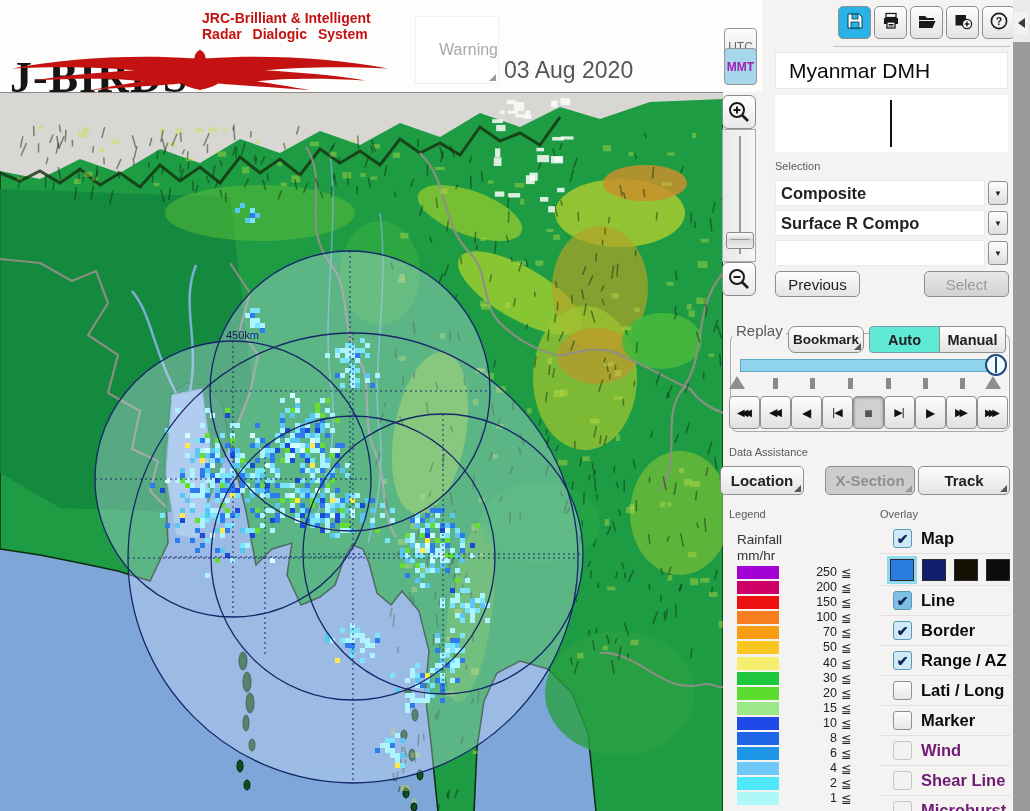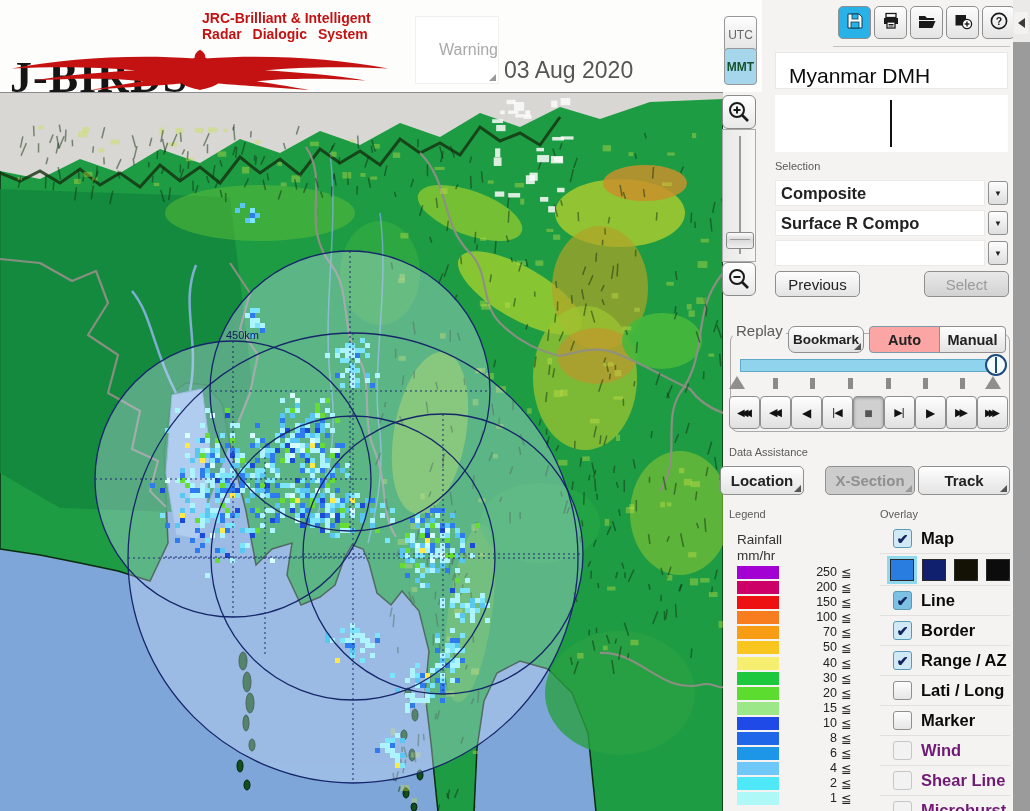--- a/index.html
+++ b/index.html
@@ -18,29 +18,29 @@
       border:1px solid #f0f0f0;color:#a9a9a9;font-size:16px;display:flex;align-items:center;
       justify-content:flex-end;}
   .corner{position:absolute;right:2px;bottom:2px;width:0;height:0;
       border-bottom:7px solid #555;border-left:7px solid transparent;}
   .corner.lite{border-bottom-color:#999;}
   .time{position:absolute;left:504px;top:6px;font-size:39px;font-weight:bold;color:#474747;letter-spacing:1px;}
   .date{position:absolute;left:504px;top:57px;font-size:23px;color:#555;}
   .tz-btn{position:absolute;left:724px;width:33px;height:37px;border:1px solid #979797;border-radius:4px;
       background:linear-gradient(#fdfdfd,#e2e2e2);color:#666;font-size:12px;display:flex;
       align-items:center;justify-content:center;box-sizing:border-box;}
-  .tz-btn.active{background:#a6d6ec;color:#14532d;font-weight:bold;}
+  .tz-btn.active{background:#a6d6ec;color:#a21caf;font-weight:bold;}
   .toolbar{position:absolute;left:838px;top:6px;display:flex;gap:3px;}
   .tb-btn{width:33px;height:33px;border:1px solid #8f8f8f;border-radius:5px;box-sizing:border-box;
       background:linear-gradient(#fdfdfd,#e4e4e4);display:flex;align-items:center;justify-content:center;}
   .tb-btn.active{background:#29b2e8;}
   .toolbar-line{position:absolute;left:833px;top:46px;width:177px;height:1px;background:#c2c2c2;}
   .title-box{position:absolute;left:775px;top:52px;width:233px;height:37px;background:#fff;
       border:1px solid #e8e8e6;box-sizing:border-box;font-size:21px;color:#0c0c0c;
-      display:flex;align-items:flex-end;padding-left:13px;}
+      display:flex;align-items:center;padding-left:13px;}
 
   
   .strip{position:absolute;left:1013px;top:0;width:17px;height:811px;background:#9b9b9b;}
   .strip-top{position:absolute;left:1013px;top:0;width:17px;height:42px;background:#eceae8;}
   .collapse-tab{position:absolute;left:1014px;top:12px;width:14px;height:22px;display:flex;
       align-items:center;justify-content:center;background:#f4f2f0;border-radius:3px 0 0 3px;}
   .tri-left{width:0;height:0;border-right:7px solid #3a3a3a;border-top:5px solid transparent;
       border-bottom:5px solid transparent;}
 
   
@@ -73,21 +73,21 @@
       box-sizing:border-box;display:flex;align-items:center;justify-content:center;
       font-size:15px;color:#222;position:absolute;}
   .btn.disabled{background:linear-gradient(#e8e8e8,#d2d2d2);color:#9a9a9a;}
   .btn.pressed{background:#cccccc;color:#8f8f8f;}
   .replay-frame{position:absolute;left:730px;top:333px;width:280px;height:99px;border:1px solid #aaa;
       border-radius:8px;box-sizing:border-box;}
   .replay-label{position:absolute;left:733px;top:322px;background:#f4f3f1;padding:0 3px;
       font-size:15px;color:#5a5a5a;}
   .seg{position:absolute;top:326px;height:27px;border:1px solid #8f8f8f;box-sizing:border-box;
       display:flex;align-items:center;justify-content:center;font-size:14.5px;font-weight:bold;color:#222;}
-  .seg.on{background:#fca5a5;border-color:#7a9aa8;}
+  .seg.on{background:#5eead4;border-color:#7a9aa8;}
   .seg.off{background:linear-gradient(#fefefe,#e3e3e3);}
   .rslider{position:absolute;left:740px;top:359px;width:262px;height:13px;background:#8fd4ec;
       border:1px solid #5fa8c8;box-sizing:border-box;}
   .rhandle{position:absolute;left:985px;top:354px;width:22px;height:22px;border:2px solid #1c4a7c;
       border-radius:50%;background:#f4fbff;box-sizing:border-box;}
   .rhandle:before{content:"";position:absolute;left:8px;top:1px;width:2px;height:16px;background:#1c4a7c;}
   .tickrow-tri{position:absolute;top:376px;width:0;height:0;border-bottom:13px solid #8f8f8f;
       border-left:8px solid transparent;border-right:8px solid transparent;}
   .tick-sq{position:absolute;top:378px;width:5px;height:11px;background:#8a8a8a;}
   .transport{position:absolute;left:729px;top:396px;display:flex;}
@@ -142,21 +142,21 @@
     <path fill="#c41212" d="M183,28 l7,-10 l7,10 l-7,20 Z"></path>
   </svg>
 
   <div class="warning-box">
     <span>Warning</span>
     <i class="corner lite"></i>
   </div>
 
   <div class="date">03 Aug 2020</div>
 
-  <div class="tz-btn" style="top:16px;">UTC</div>
+  <div class="tz-btn" style="top:28px;">UTC</div>
   <div class="tz-btn active" style="top:48px;">MMT</div>
 
   <div class="toolbar" id="toolbar">
       <div class="tb-btn active">
         <span><svg width="20" height="20" viewBox="0 0 20 20">
             <path d="M3,3 h11 l3,3 v11 h-14 z" fill="#fff" stroke="#0a3a4a" stroke-width="1"></path>
             <rect x="7" y="3" width="6" height="5" fill="#29b2e8" stroke="#0a3a4a" stroke-width="0.8"></rect>
             <rect x="6" y="11" width="8" height="6" fill="#29b2e8" stroke="#0a3a4a" stroke-width="0.8"></rect>
           </svg></span>
       </div>

